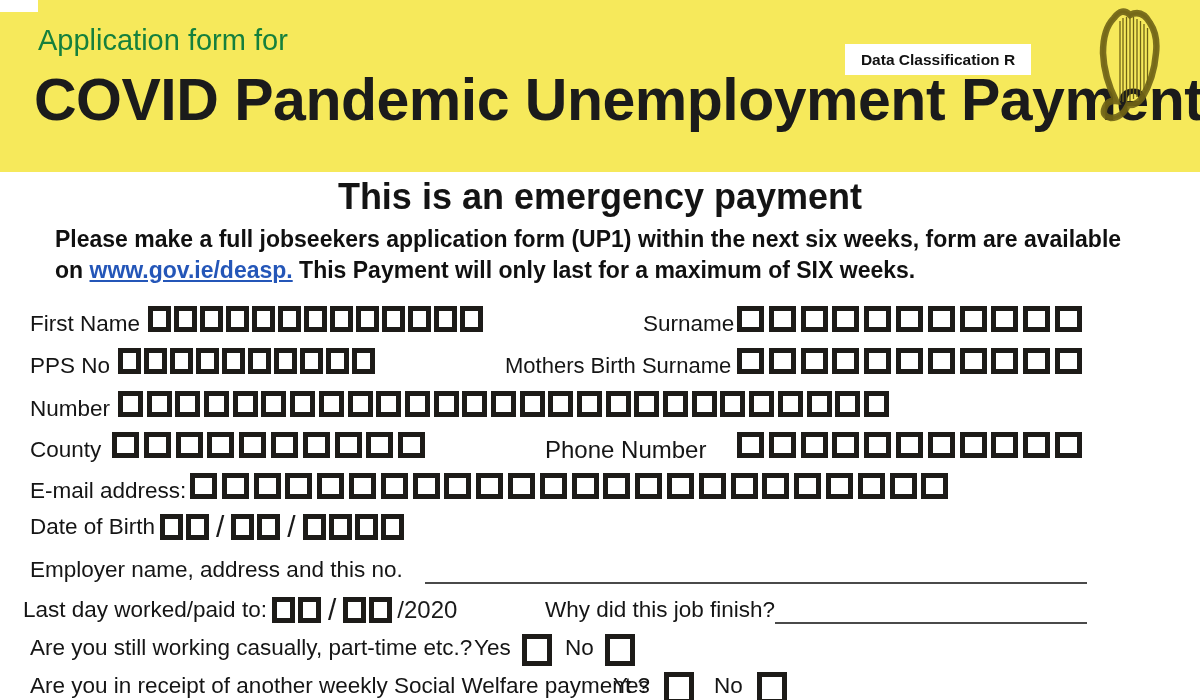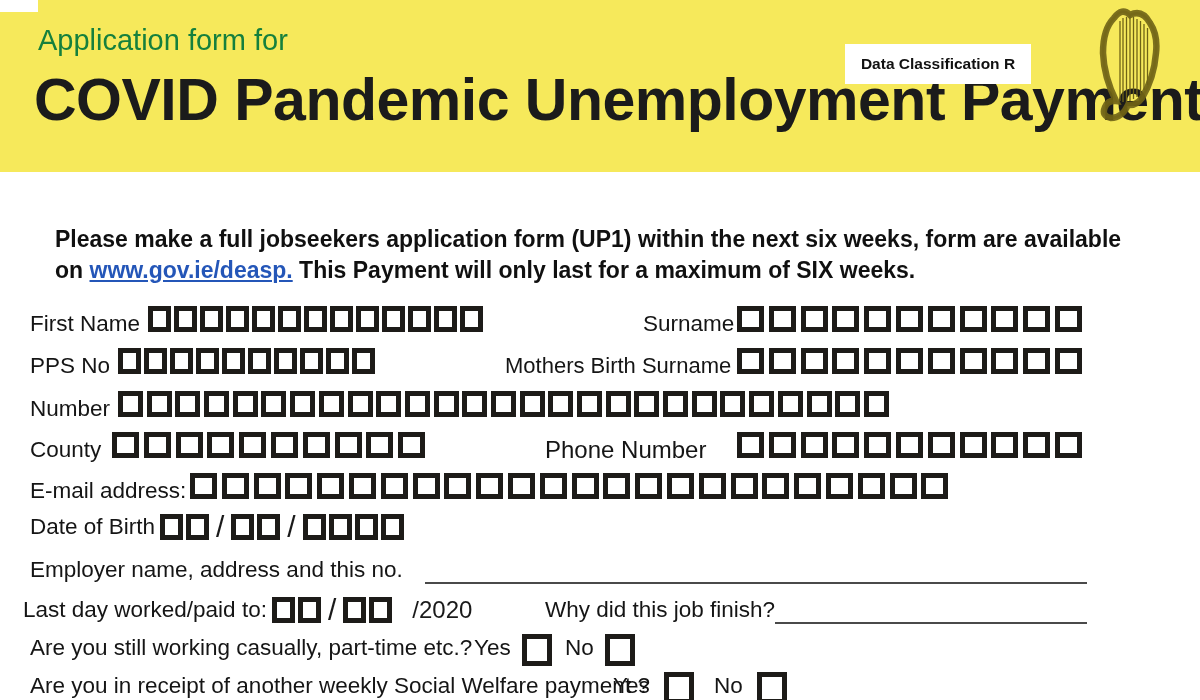--- a/index.html
+++ b/index.html
@@ -11,40 +11,40 @@
   
   .banner { position:absolute; left:0; top:0; width:1200px; height:172px; background:var(--banner,#f6e95b); }
   .notch  { position:absolute; left:0; top:0; width:38px; height:12px; background:#ffffff; }
   .subtitle { position:absolute; left:38px; top:24px; font-size:29px; color:#15803d; }
   .main-title { position:absolute; left:34px; top:66px; font-size:59px; font-weight:bold; color:#1b1b1b; letter-spacing:-0.5px; white-space:nowrap; }
   .code-badge {
     position:absolute; left:872px; top:0; width:156px; height:38px; background:#ffffff;
     display:flex; align-items:center; justify-content:center; font-size:24px; font-weight:bold; color:#111;
   }
   .class-badge {
-    position:absolute; left:845px; top:44px; width:186px; height:40px; background:#ffffff;
+    position:absolute; left:845px; top:44px; width:186px; height:31px; background:#ffffff;
     display:flex; align-items:center; justify-content:center; font-size:15.5px; font-weight:bold; color:#111;
   }
   .harp { position:absolute; left:1093px; top:5px; width:74px; height:122px; }
   .harp path, .harp line { stroke:var(--harp,#6f6316); }
   
   .heading { position:absolute; left:0; top:176px; width:1200px; text-align:center; font-size:36px; font-weight:bold; color:#141414; }
   .notice { position:absolute; left:55px; top:224px; width:1085px; font-size:23px; font-weight:bold; line-height:1.33; color:#101010; }
   .notice a { color:var(--link,#2456b8); text-decoration:underline; font-weight:bold; cursor:pointer; }
   
   .row { position:absolute; left:0; width:1200px; height:38px; }
   .abs { position:absolute; top:0; }
   .lbl { font-size:22.5px; line-height:36px; color:#151515; white-space:nowrap; }
   .boxes { display:flex; gap:3px; align-items:flex-start; }
   .boxes .cbox { width:23px; height:26px; border:5px solid #1d1b18; background:#fff; flex:0 0 auto; }
   .boxes.md { gap:3.7px; } .boxes.md .cbox { width:25px; }
   .boxes.lg { gap:4.8px; } .boxes.lg .cbox { width:27px; }
   .inline { display:flex; align-items:center; }
   .slash { font-size:30px; line-height:36px; margin:0 7px; color:#1a1a1a; }
-  .ysuffix { font-size:24px; line-height:36px; margin-left:20px; color:#1a1a1a; }
+  .ysuffix { font-size:24px; line-height:36px; margin-left:5px; color:#1a1a1a; }
   .uline { position:absolute; height:0; border-bottom:2px solid #4a4a4a; }
   .ybox { position:absolute; width:30px; height:32px; border:5px solid #1d1b18; background:#fff; }
 </style>
 </head>
 <body>
 
 <div class="page">
 
   <header class="banner">
     <div class="notch"></div>
@@ -59,20 +59,21 @@
       <line x1="33.5" y1="12" x2="33.5" y2="97" stroke-width="1.3"></line>
       <line x1="37" y1="11" x2="37" y2="96" stroke-width="1.3"></line>
       <line x1="40.5" y1="12" x2="40.5" y2="94" stroke-width="1.3"></line>
       <line x1="44" y1="14" x2="44" y2="92" stroke-width="1.3"></line>
       <line x1="47.5" y1="16" x2="47.5" y2="89" stroke-width="1.3"></line>
       <line x1="51" y1="19" x2="51" y2="85" stroke-width="1.3"></line>
       <line x1="54.5" y1="23" x2="54.5" y2="80" stroke-width="1.3"></line>
     </svg>
   </header>
 
+  <h1 class="heading">This is an emergency payment</h1>
   <p class="notice"><span>Please make a full jobseekers application form (UP1) within the next six weeks, form are available on </span><a>www.gov.ie/deasp.</a><span> This Payment will only last for a maximum of SIX weeks.</span></p>
 
   <div class="row" style="top:348px">
     <span class="lbl abs" style="left:30px">PPS No</span>
     <span class="boxes abs" style="left:118px">
         <span class="cbox"></span>
         <span class="cbox"></span>
         <span class="cbox"></span>
         <span class="cbox"></span>
         <span class="cbox"></span>

